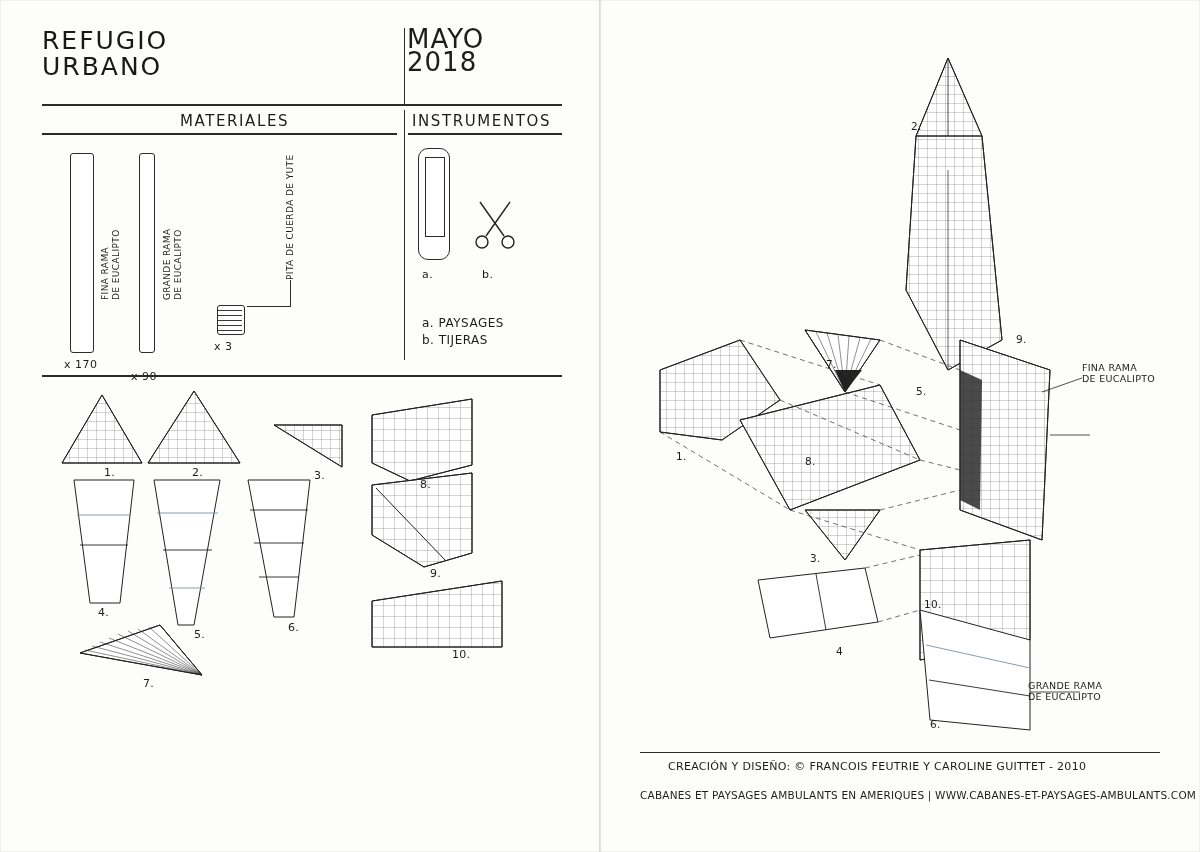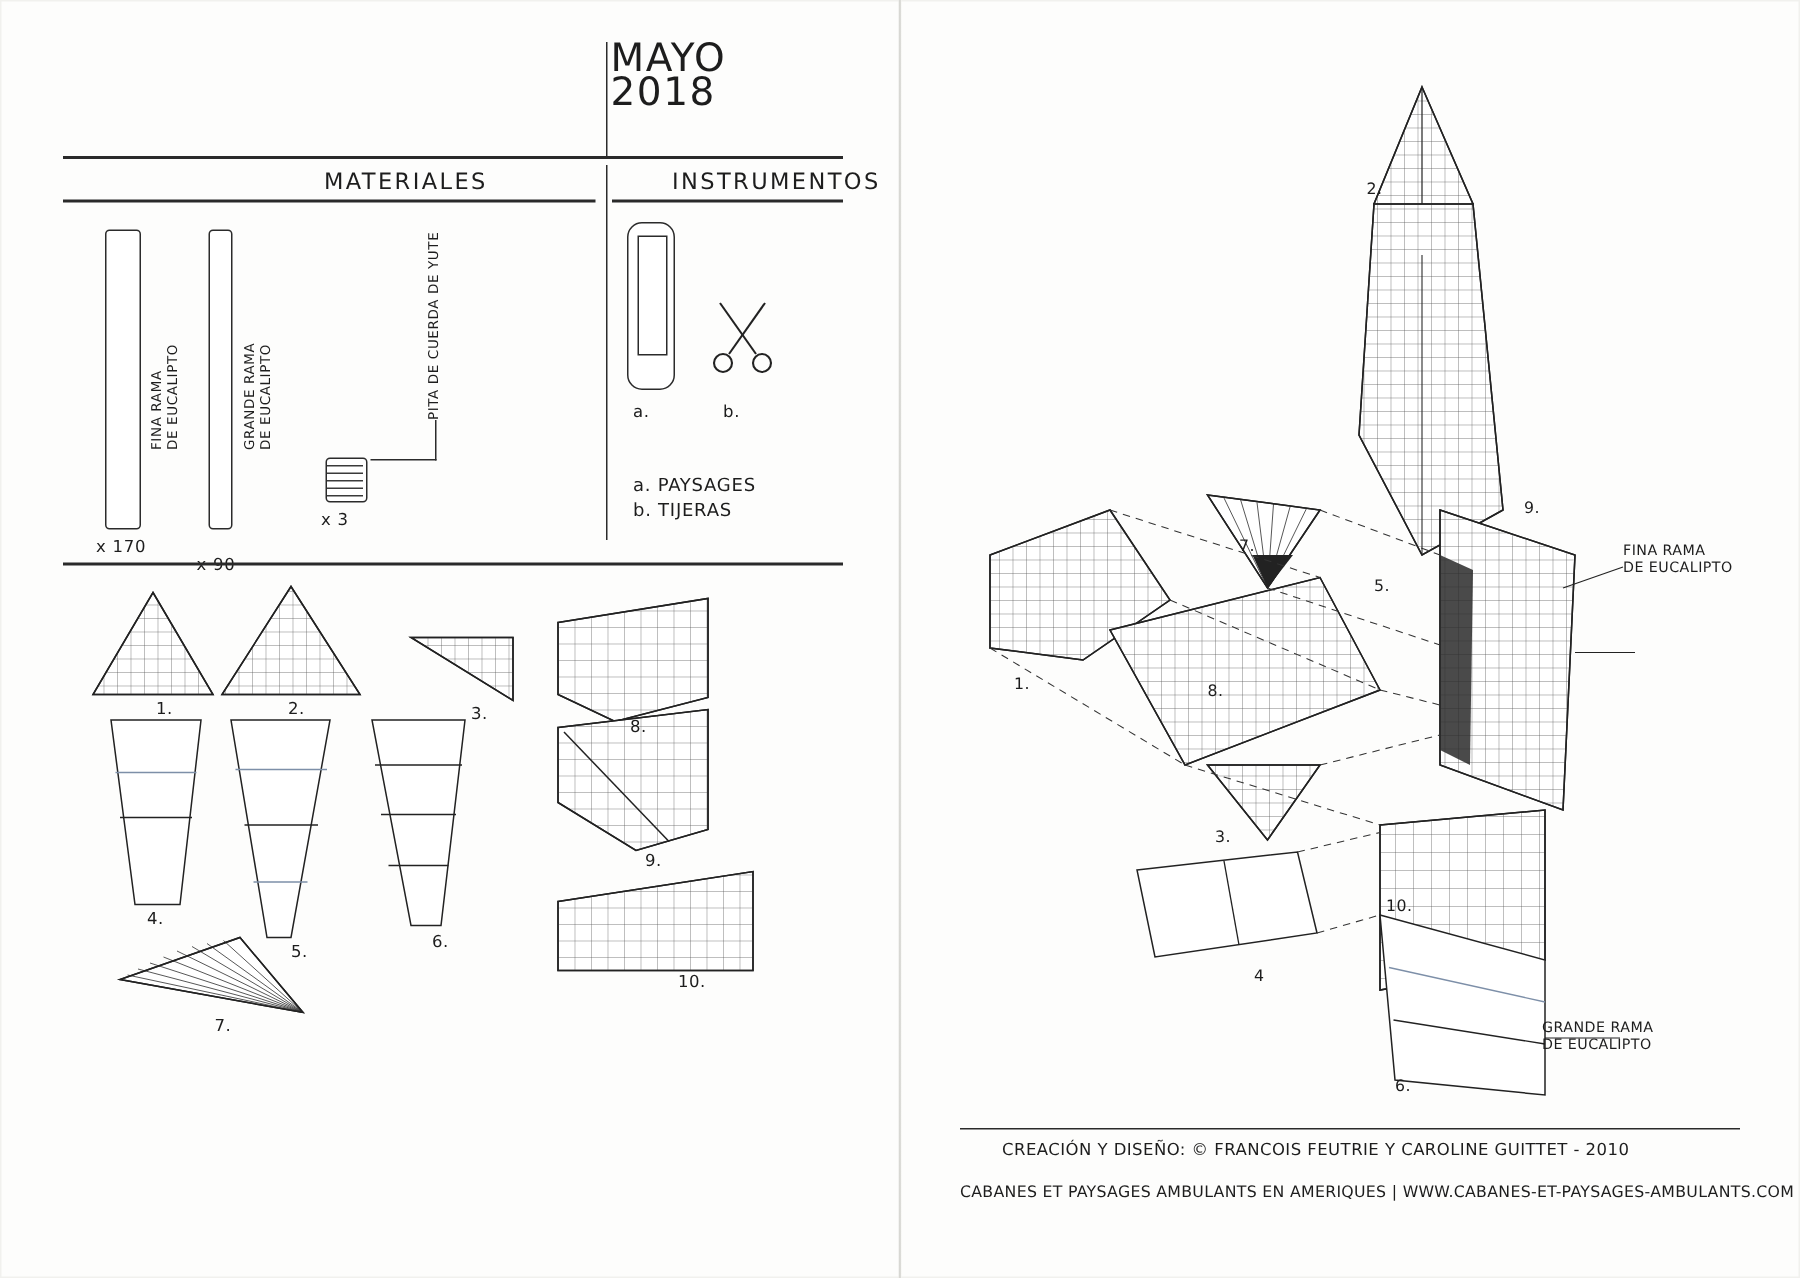--- a/index.html
+++ b/index.html
@@ -49,21 +49,21 @@
     font-size:12.5px;line-height:15px;letter-spacing:0.4px;
   }
   .date{
     position:absolute;left:365px;top:0px;
     font-size:26px;line-height:23px;letter-spacing:1px;
   }
 
   .rule{position:absolute;height:1.6px;background:#2a2a2a;}
 
   .section-title{
-    position:absolute;font-size:15px;letter-spacing:1.6px;margin-left:36px;
+    position:absolute;font-size:15px;letter-spacing:1.6px;
   }
 
   
   #materials{position:absolute;left:42px;top:140px;width:330px;height:230px;}
   .stick{
     position:absolute;border:1.3px solid #2b2b2b;background:#fff;border-radius:3px;
   }
   .mat-label{
     position:absolute;
     font-size:9px;line-height:10.5px;letter-spacing:0.4px;
@@ -103,20 +103,24 @@
   svg{display:block;overflow:visible;}
 </style>
 </head>
 <body>
 
 <div class="page">
   <div class="sheet-edge"></div>
   <div class="fold"></div>
 
   <div id="title-block">
+    <div class="title-main hand">
+      <div>REFUGIO</div>
+      <div>URBANO</div>
+    </div>
     <div class="date hand">
       <div>MAYO</div>
       <div>2018</div>
     </div>
   </div>
 
   <div class="rule" style="left:42px;top:104px;width:520px;"></div>
 
   <div class="thin-line" style="left:404px;top:28px;width:1.4px;height:76px;"></div>
 

